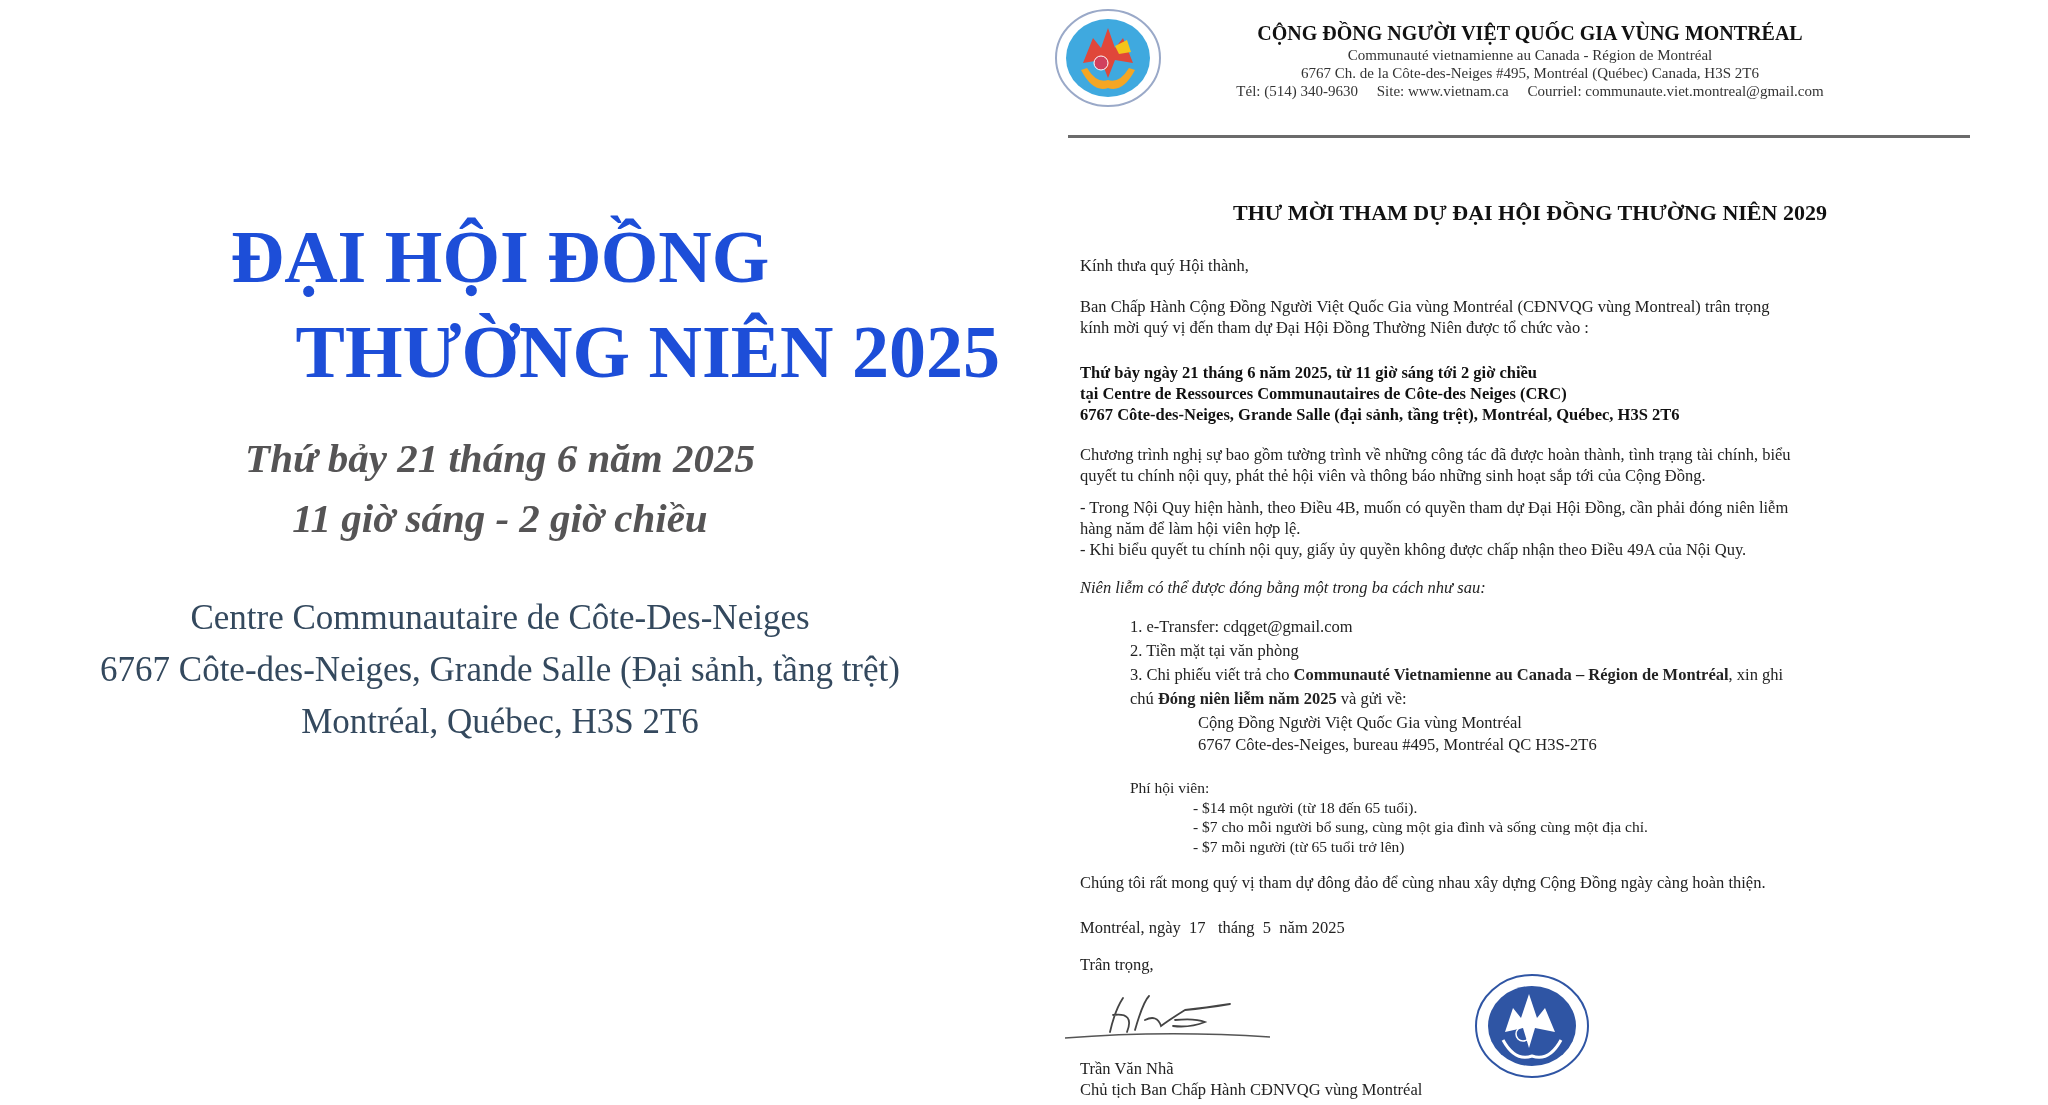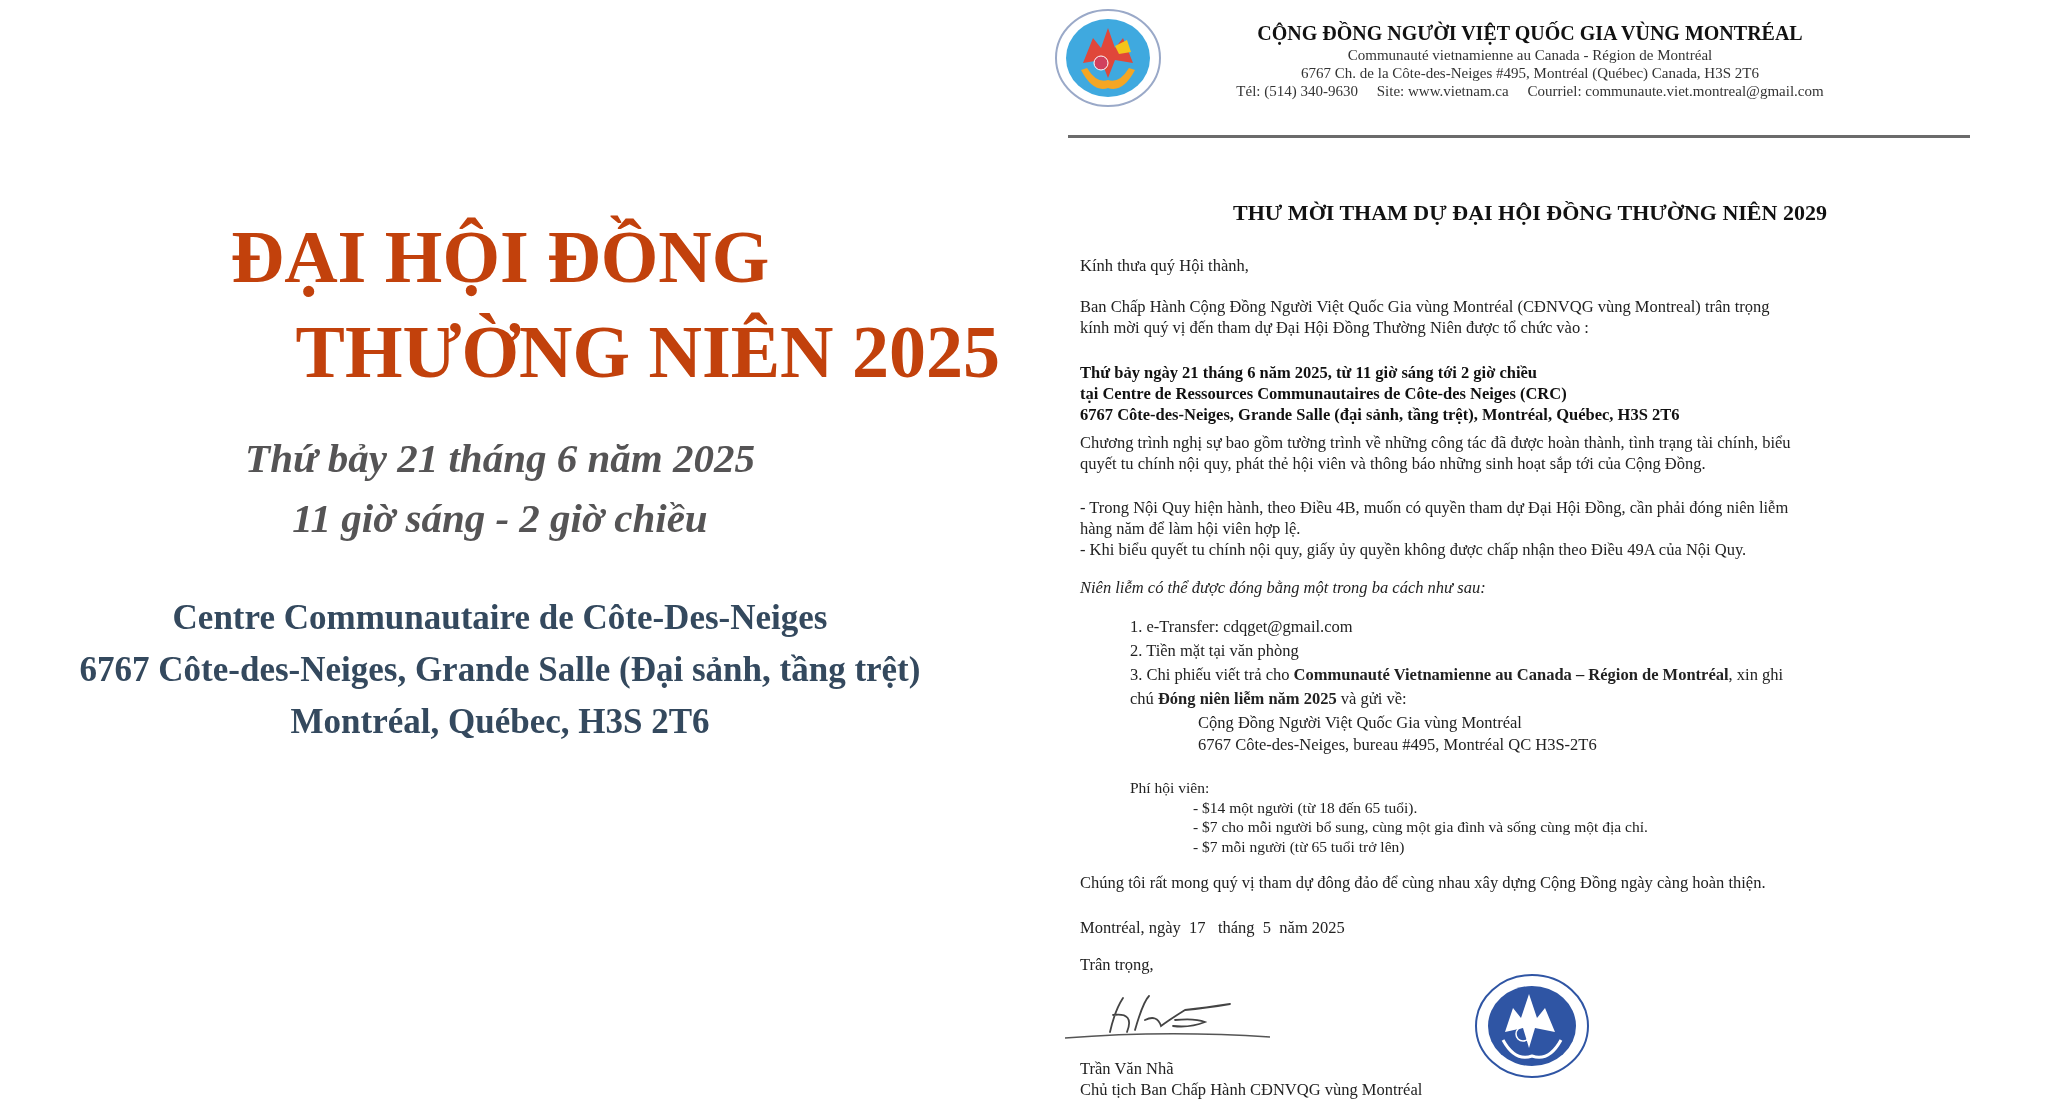--- a/index.html
+++ b/index.html
@@ -5,29 +5,29 @@
   html, body { margin:0; padding:0; }
   body {
     width:2048px; height:1105px; overflow:hidden; position:relative;
     background:#ffffff; font-family:"Liberation Serif", serif;
   }
 
   
   .poster-title {
     position:absolute; left:0; width:1000px; text-align:center;
     font-family:"Liberation Serif", serif; font-weight:bold;
-    font-size:74px; line-height:86px; color:#c2410c;
+    font-size:74px; line-height:86px; color:#1d4ed8;
   }
   .poster-date {
     position:absolute; left:0; width:1000px; text-align:center;
     font-weight:bold; font-size:41px; line-height:60px; color:#555455;font-style:italic;
   }
   .poster-venue {
     position:absolute; left:0; width:1000px; text-align:center;
-    font-weight:bold; font-size:35px; line-height:52px; color:#34495e;
+    font-weight:normal; font-size:35px; line-height:52px; color:#34495e;
   }
 
   
   .lh-logo { position:absolute; left:1053px; top:8px; width:110px; height:100px; }
   .lh-title { position:absolute; left:1080px; width:900px; text-align:center; top:22px;
     font-weight:bold; font-size:20px; color:#111; }
   .lh-sub { position:absolute; left:1080px; width:900px; text-align:center;
     font-size:15px; color:#333; line-height:18px; }
   .lh-rule { position:absolute; left:1068px; top:135px; width:902px; height:3px; background:#6b6b6b; }
 
@@ -81,21 +81,21 @@
     <p>Ban Chấp Hành Cộng Đồng Người Việt Quốc Gia vùng Montréal (CĐNVQG vùng Montreal) trân trọng</p>
     <p>kính mời quý vị đến tham dự Đại Hội Đồng Thường Niên được tổ chức vào :</p>
   </div>
 
   <div class="center-bold" style="top:362px;">
     <div>Thứ bảy ngày 21 tháng 6 năm 2025, từ 11 giờ sáng tới 2 giờ chiều</div>
     <div>tại Centre de Ressources Communautaires de Côte-des Neiges (CRC)</div>
     <div>6767 Côte-des-Neiges, Grande Salle (đại sảnh, tầng trệt), Montréal, Québec, H3S 2T6</div>
   </div>
 
-  <div class="body" style="top:432px;">
+  <div class="body" style="top:444px;">
     <p>Chương trình nghị sự bao gồm tường trình về những công tác đã được hoàn thành, tình trạng tài chính, biểu</p>
     <p>quyết tu chính nội quy, phát thẻ hội viên và thông báo những sinh hoạt sắp tới của Cộng Đồng.</p>
   </div>
 
   <div class="body" style="top:497px;">
     <p>- Trong Nội Quy hiện hành, theo Điều 4B, muốn có quyền tham dự Đại Hội Đồng, cần phải đóng niên liễm</p>
     <p>hàng năm để làm hội viên hợp lệ.</p>
     <p>- Khi biểu quyết tu chính nội quy, giấy ủy quyền không được chấp nhận theo Điều 49A của Nội Quy.</p>
   </div>
 

